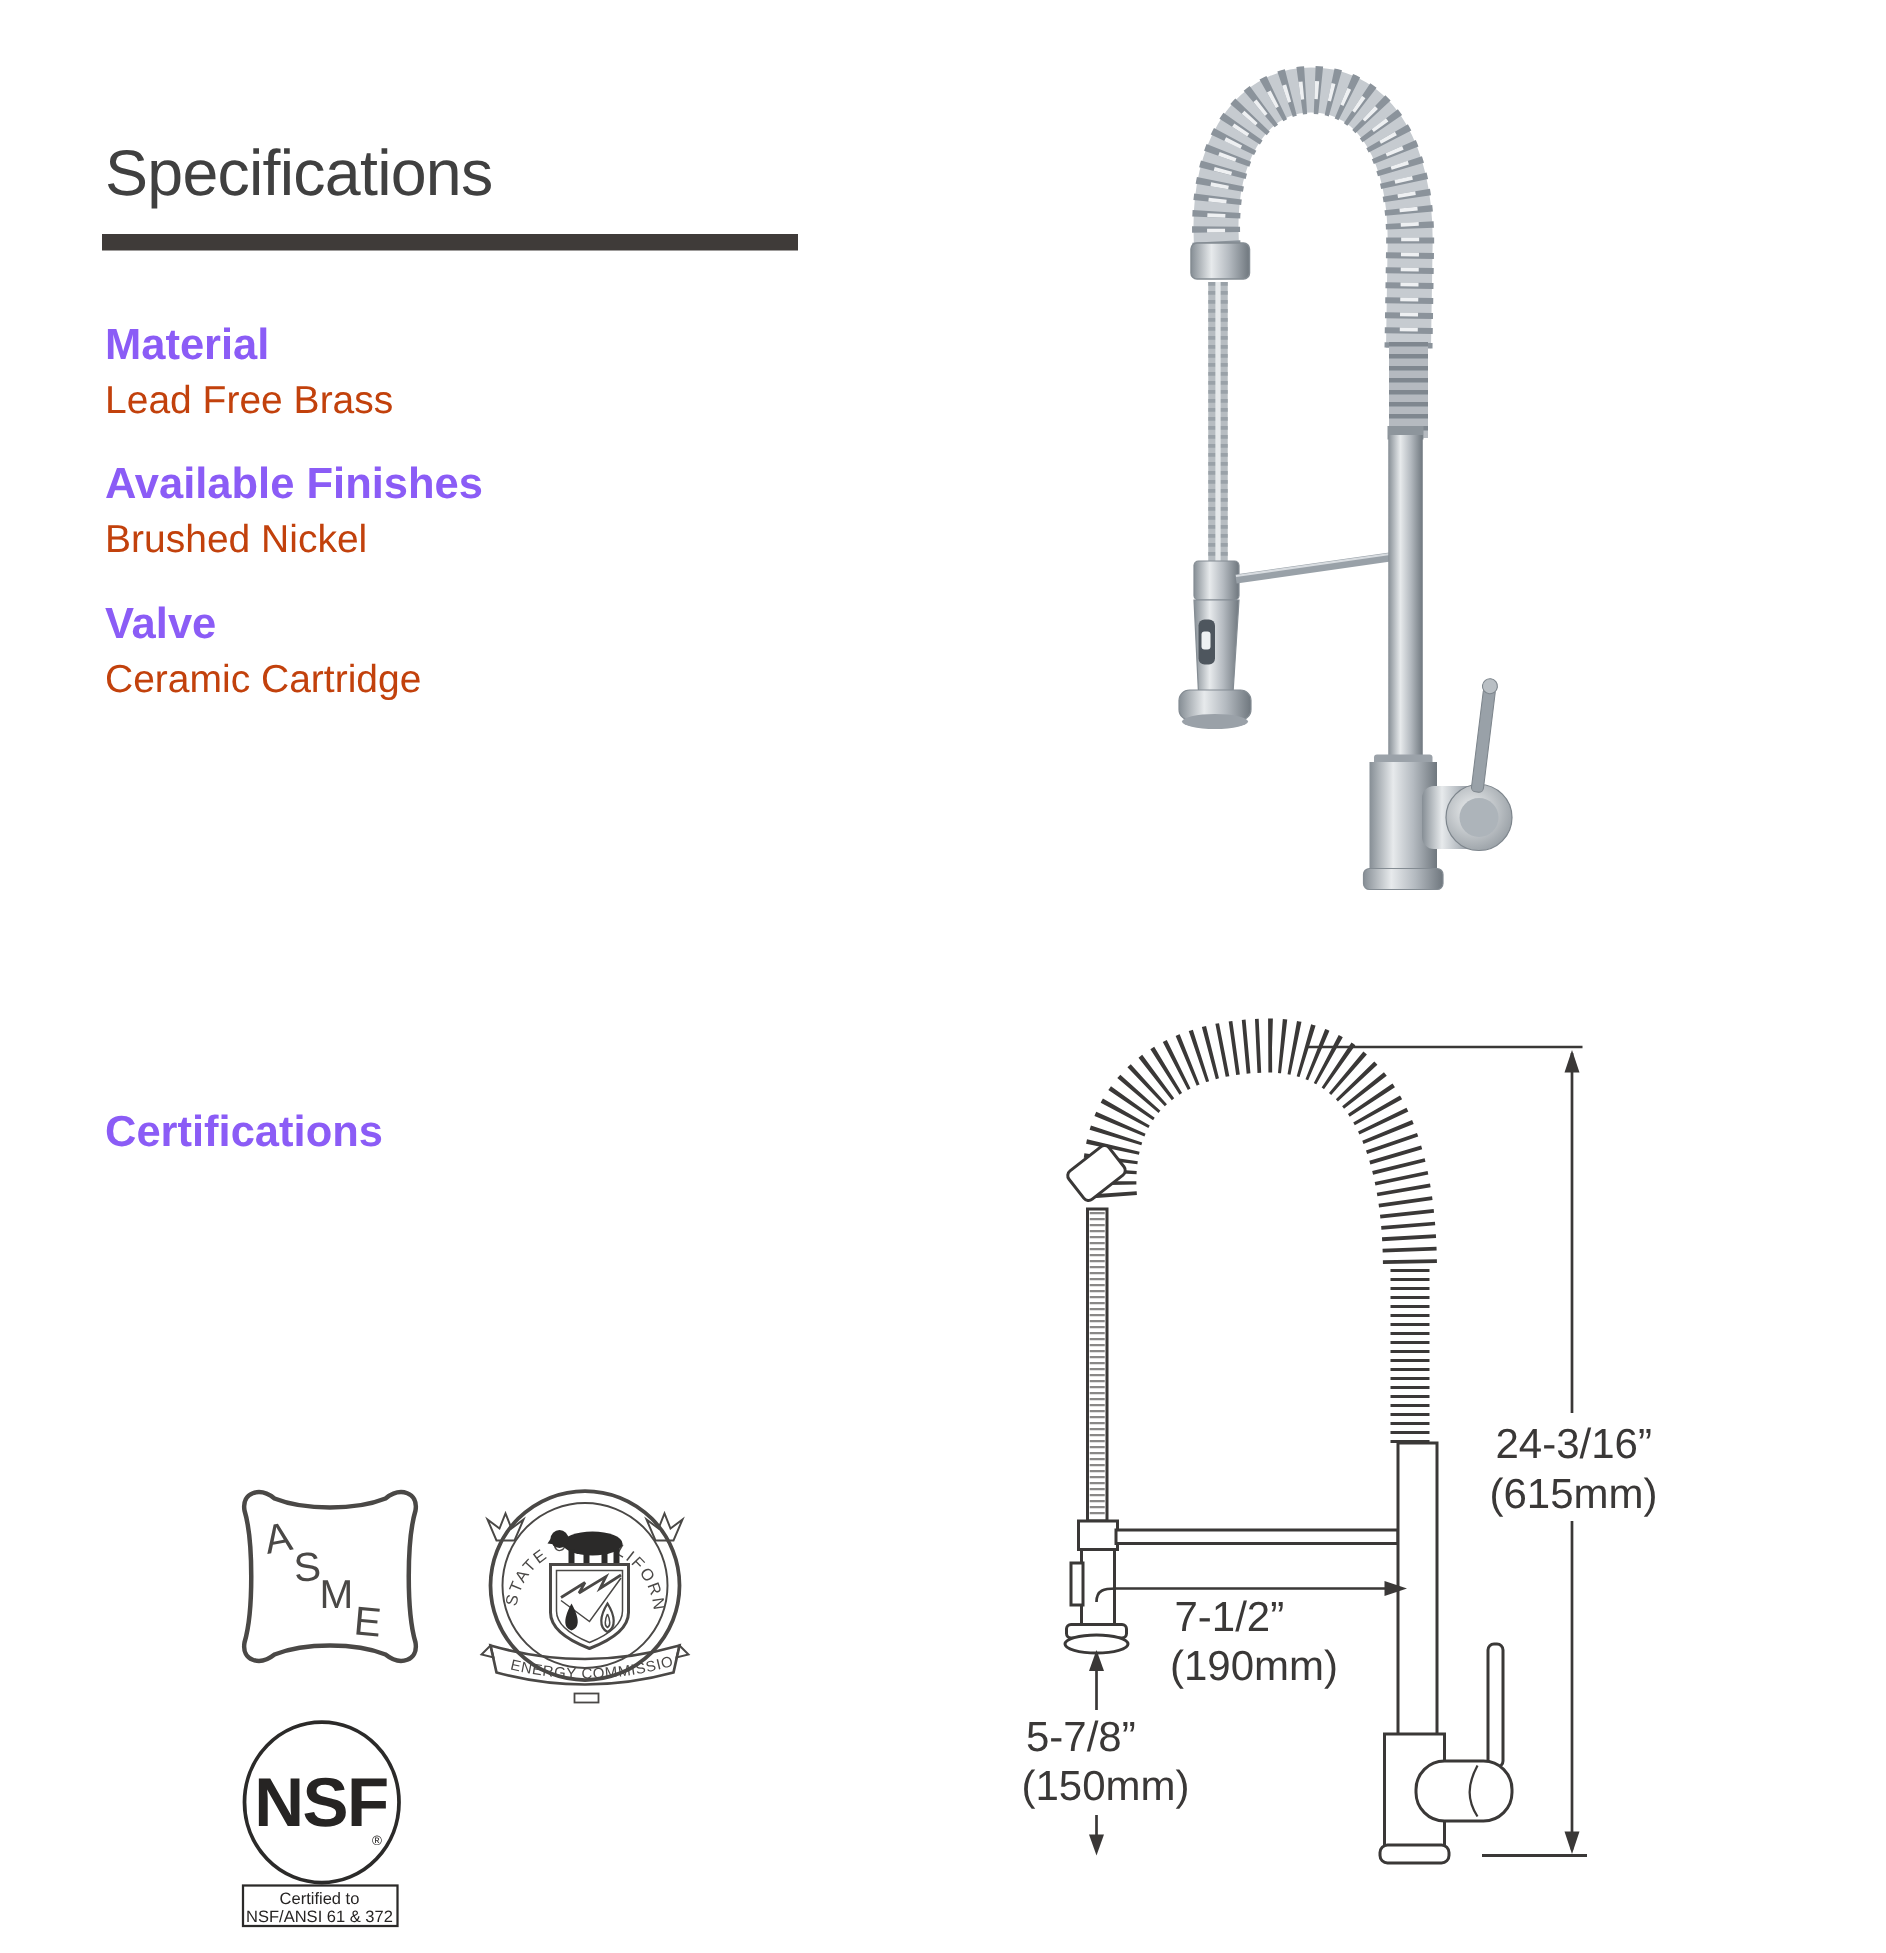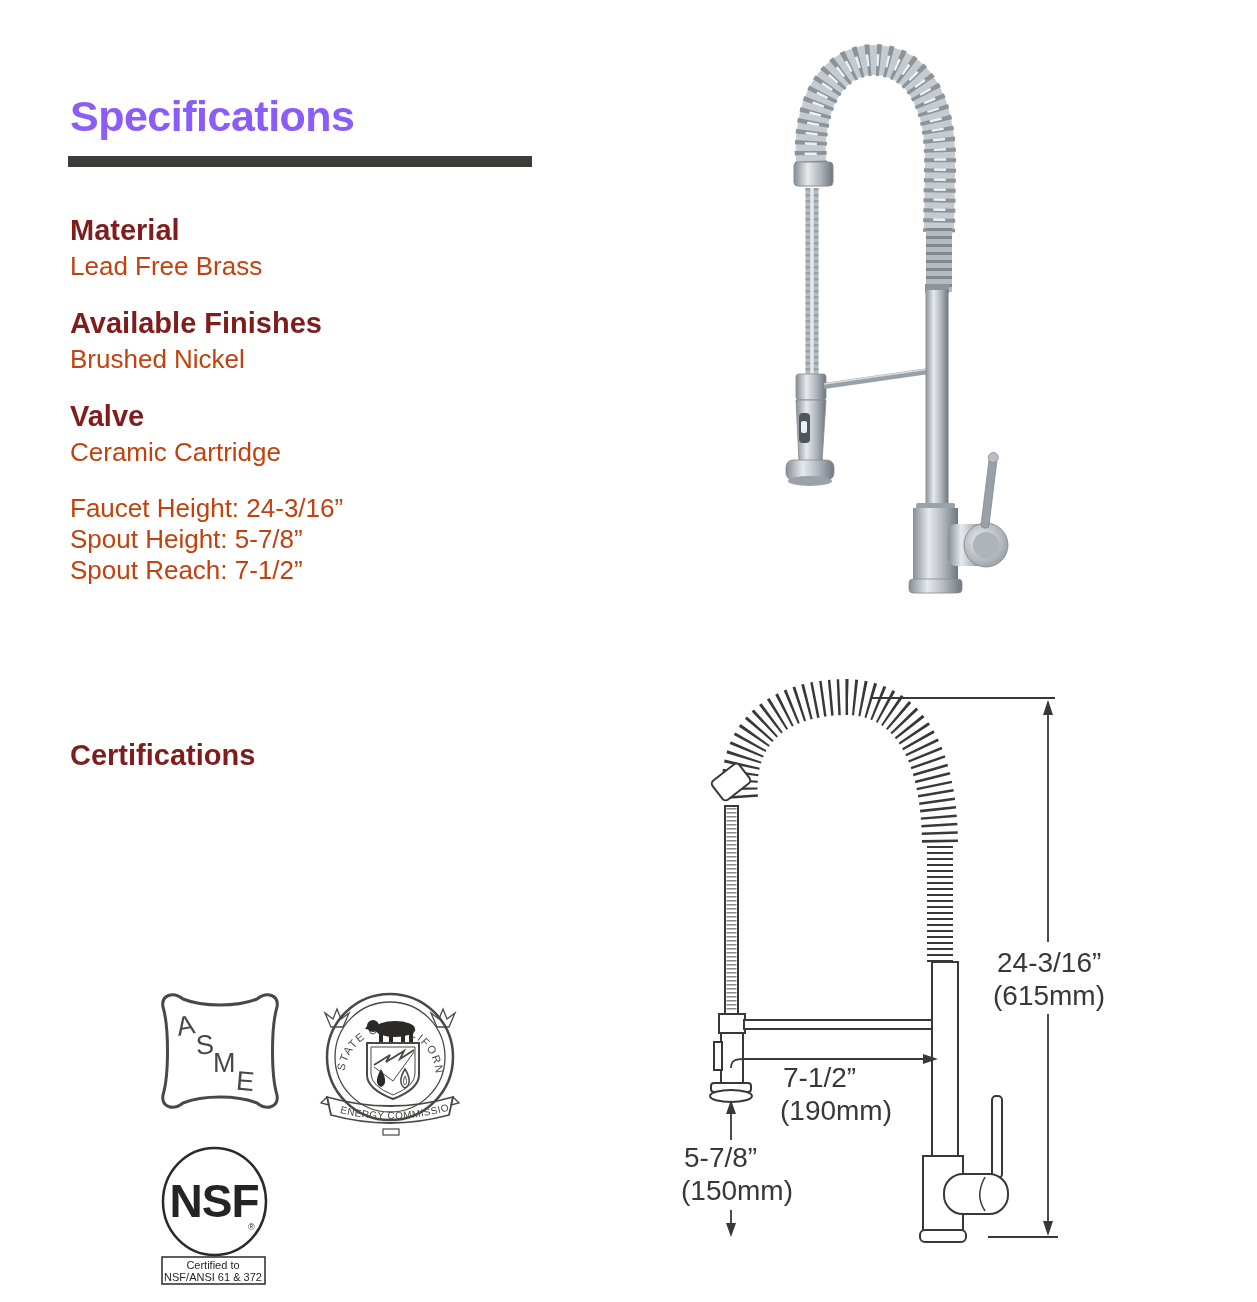--- a/index.html
+++ b/index.html
@@ -7,28 +7,28 @@
     position:relative;
     width:1257px;height:1302px;
     background:#ffffff;
     font-family:"Liberation Sans", sans-serif;
     color:#2b2928;
     overflow:hidden;
   }
   .abs{position:absolute;}
   .page-title{
     left:70px;top:92px;
-    font-size:43px;font-weight:700;letter-spacing:-0.5px;color:#8b5cf6;
+    font-size:43px;font-weight:400;letter-spacing:-0.5px;color:#404040;
   }
   .title-rule{
     left:68px;top:156px;width:464px;height:11px;background:#3f3b39;
   }
   .spec-section{left:70px;}
   .spec-heading{
-    font-size:29px;font-weight:700;color:#7f1d1d;line-height:36px;
+    font-size:29px;font-weight:700;color:#8b5cf6;line-height:36px;
   }
   .spec-line{
     font-size:26px;font-weight:400;color:#c2410c;line-height:31px;
   }
   .spec-body{margin-top:3px;}
   svg text{font-family:"Liberation Sans", sans-serif;}
   .dim-text{font-size:28px;fill:#3a3837;}
   .seal-stroke{stroke:#4a4846;fill:none;}
 </style>
 </head>
@@ -48,25 +48,20 @@
     <div class="spec-heading">Available Finishes</div>
     <div class="spec-line spec-body">Brushed Nickel</div>
   </div>
 
   <div class="abs spec-section" style="top:398px;">
     <div class="spec-heading">Valve</div>
     <div class="spec-line spec-body">Ceramic Cartridge</div>
   </div>
 
   <div class="abs spec-section" style="top:490px;">
-    <div class="spec-body">
-      <div class="spec-line">Faucet Height: 24-3/16”</div>
-      <div class="spec-line">Spout Height: 5-7/8”</div>
-      <div class="spec-line">Spout Reach: 7-1/2”</div>
-    </div>
   </div>
 
   <div class="abs spec-section" style="top:737px;">
     <div class="spec-heading">Certifications</div>
   </div>
 
   <svg class="abs" style="left:690px;top:40px;" width="340" height="560" viewBox="690 40 340 560">
     <defs>
       <linearGradient id="metalV" x1="0" y1="0" x2="1" y2="0">
         <stop offset="0" stop-color="#868e95"></stop>

